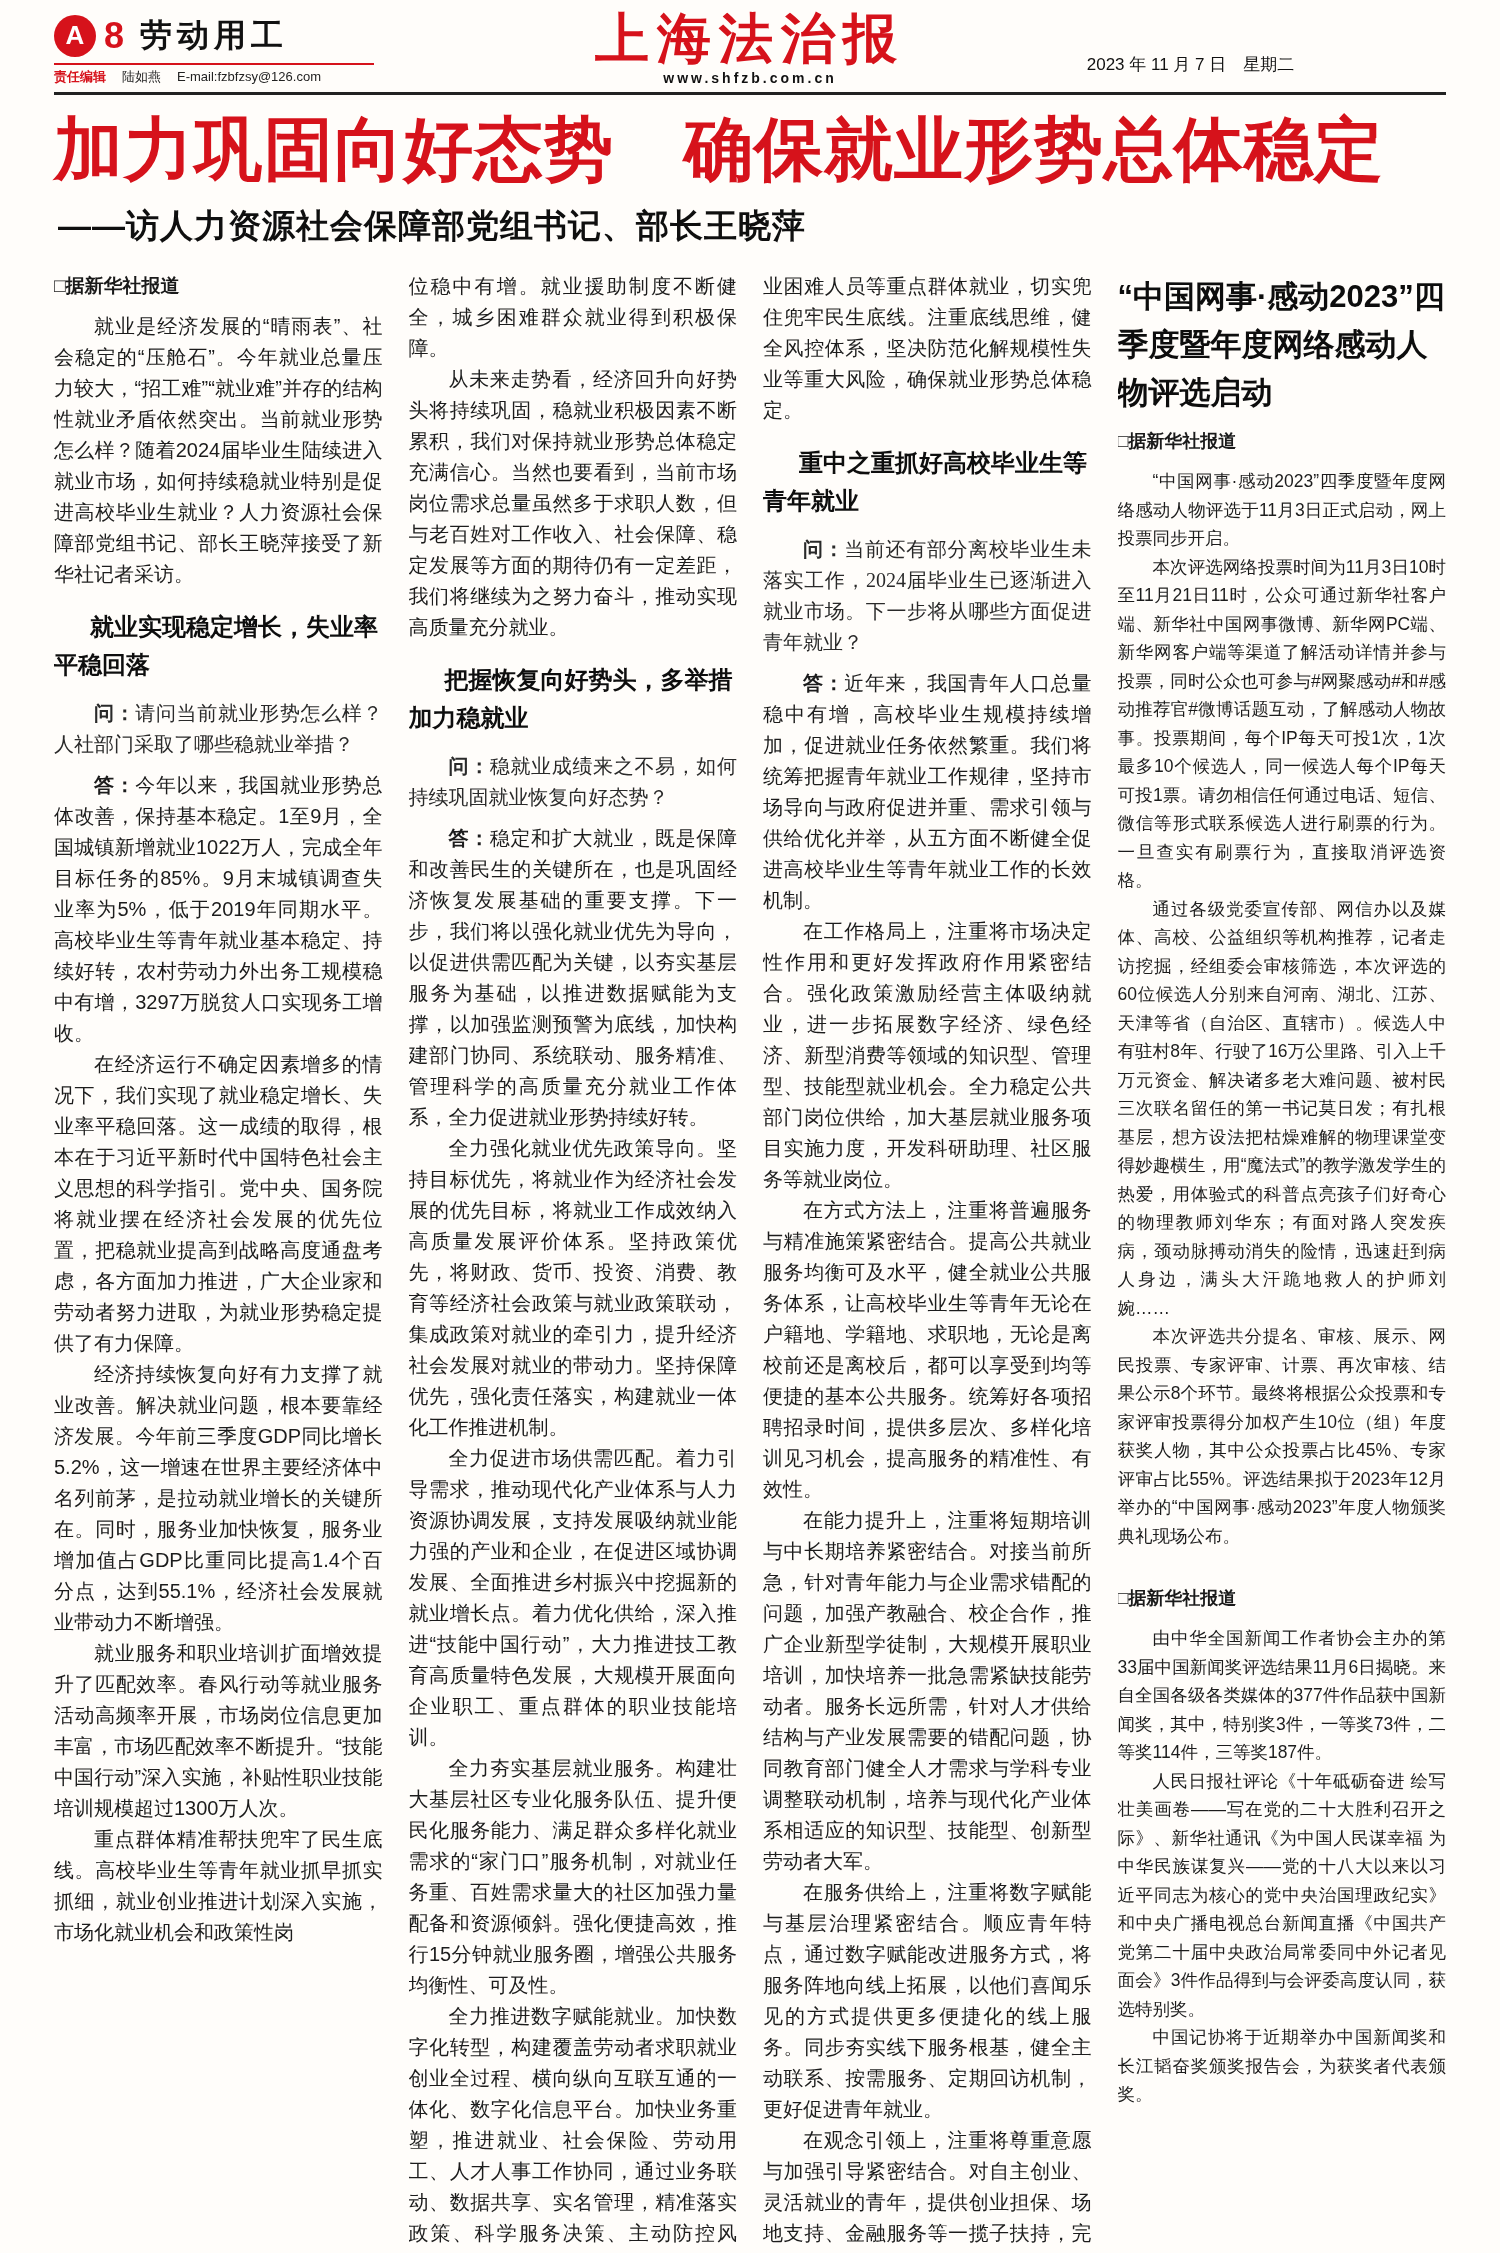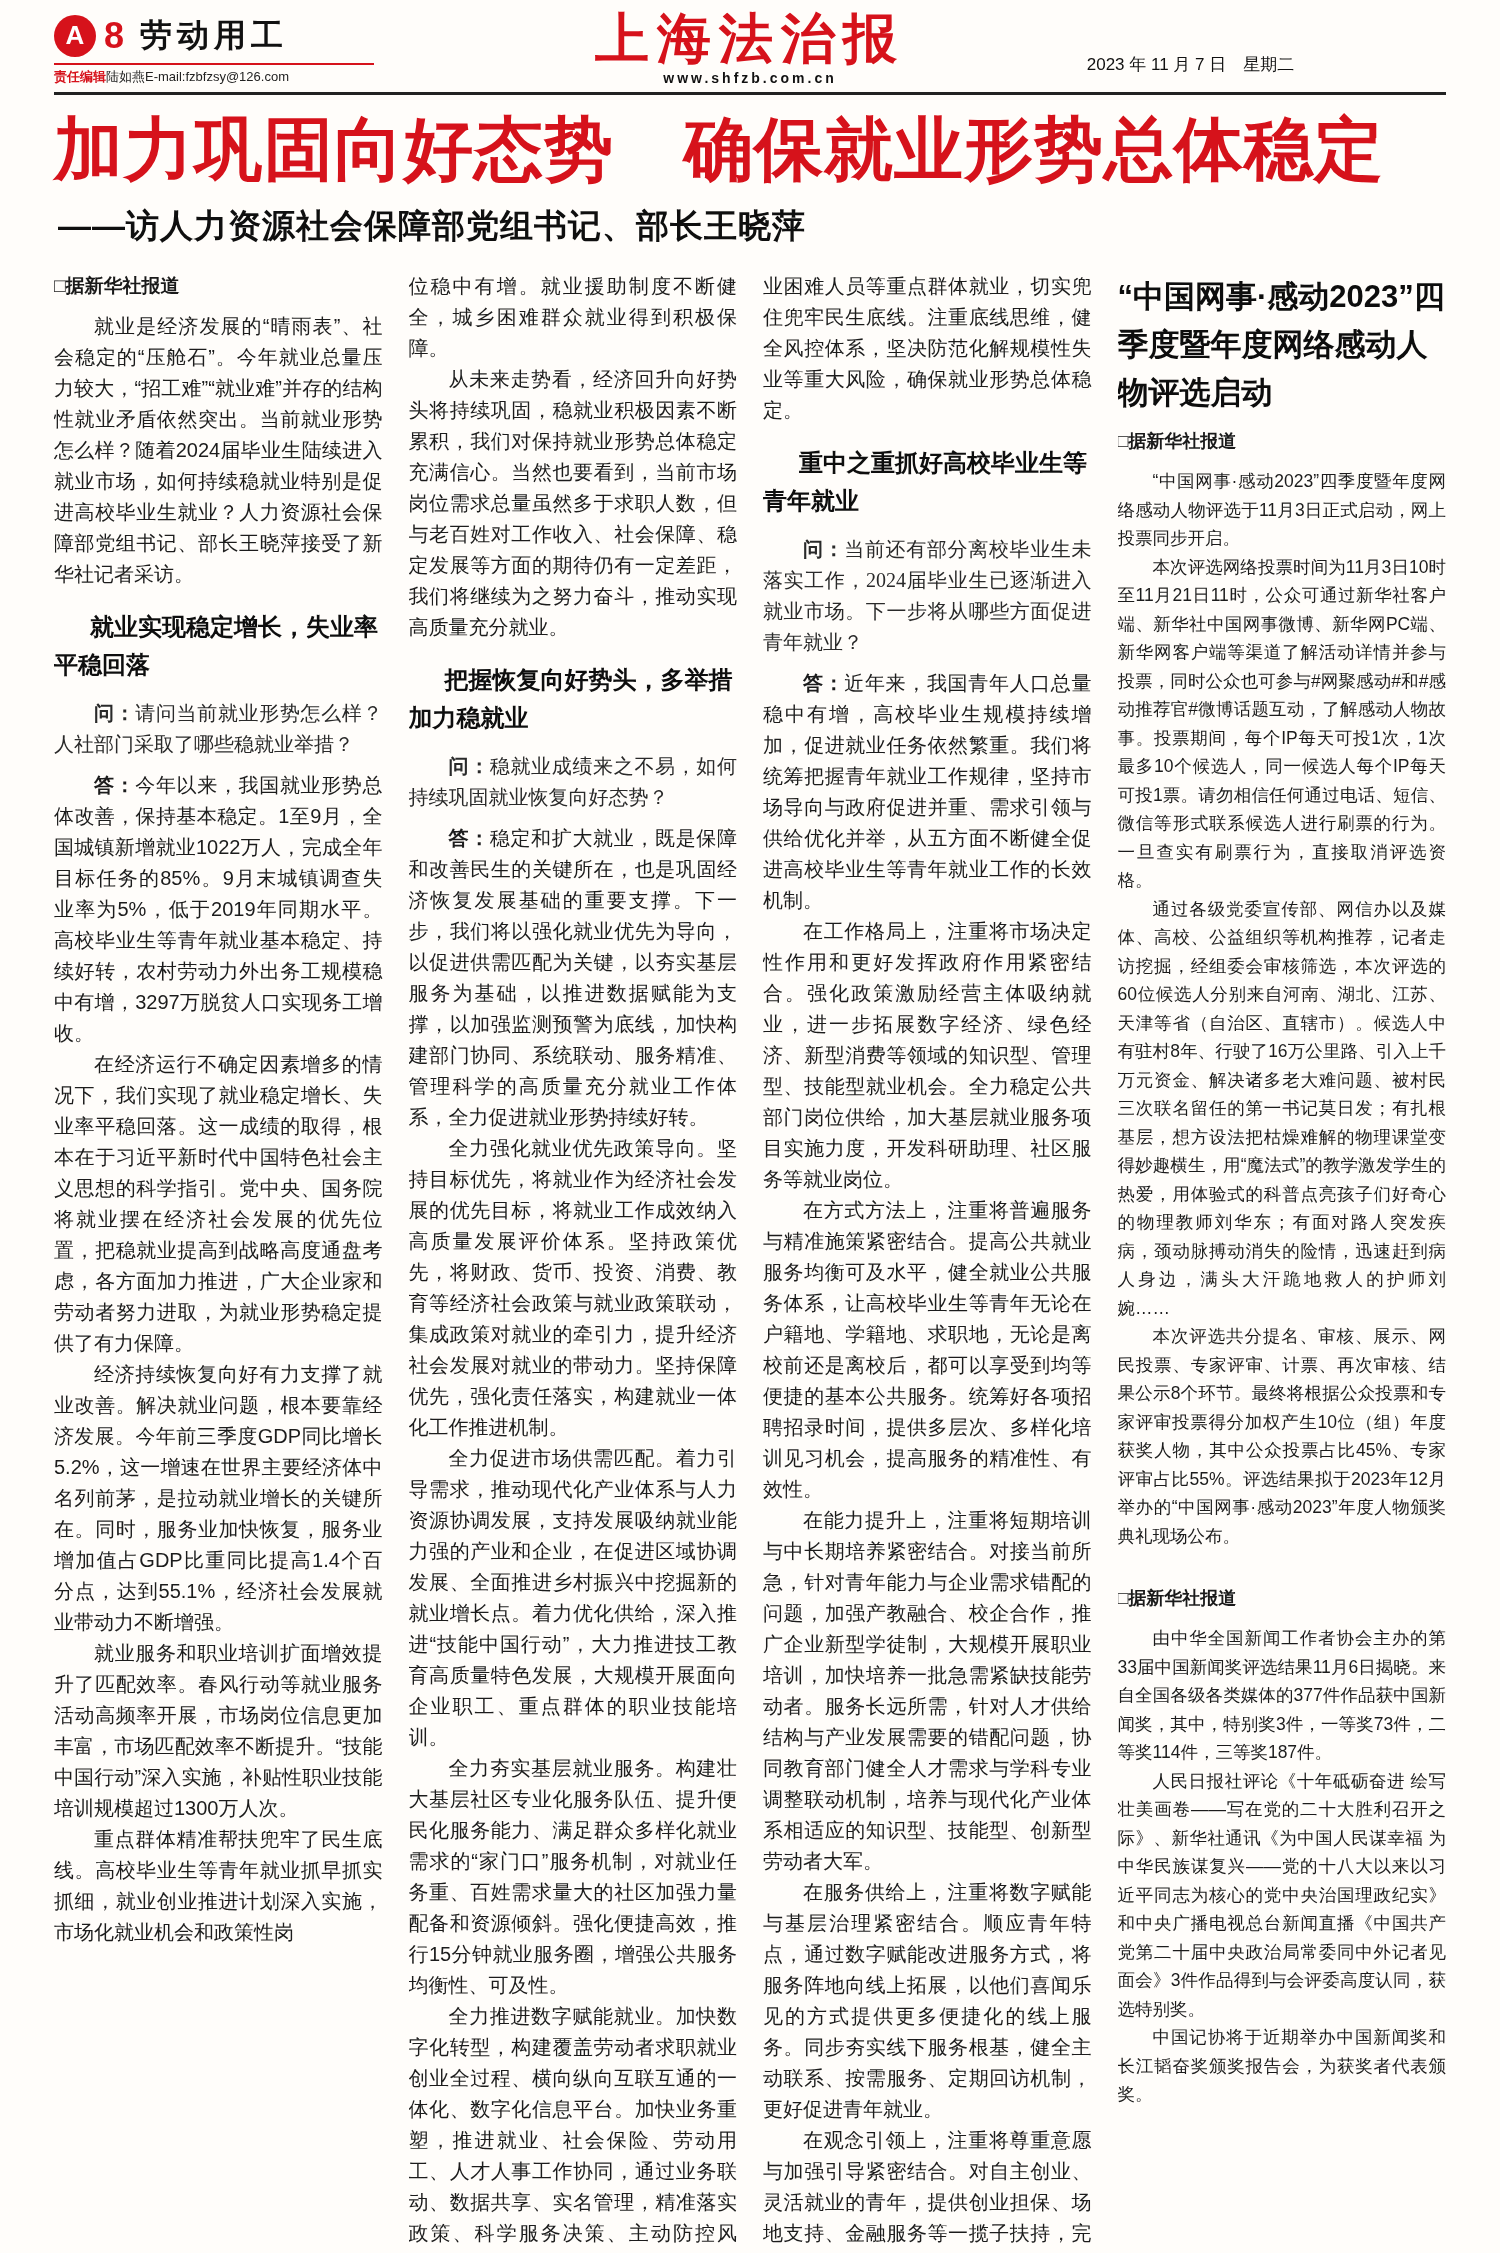--- a/index.html
+++ b/index.html
@@ -17,21 +17,21 @@
   }
   .edition-row { display:flex; align-items:center; gap:8px; }
   .edition-badge {
     width:42px; height:42px; border-radius:50%; background:#d6121b;
     display:flex; align-items:center; justify-content:center;
     color:#fff; font-size:26px; font-weight:900; flex:0 0 auto;
   }
   .edition-number { font-size:36px; font-weight:900; color:#d6121b; line-height:1; }
   .section-name { font-size:32px; font-weight:900; letter-spacing:5px; margin:0 0 0 8px; color:#111; }
   .editor-row {
-    margin-top:5px; font-size:13px; display:flex; align-items:baseline;
+    margin-top:5px; font-size:13px; display:flex; gap:16px; align-items:baseline;
     border-top:2px solid #d6121b; padding-top:3px; width:320px; color:#222;
   }
   .editor-label { color:#d6121b; font-weight:700; }
   .hdr-center { text-align:center; padding:0 30px; }
   .masthead {
     font-family:"DejaVu Serif","Liberation Serif",serif;
     font-size:54px; font-weight:900; color:#d6121b; line-height:1.05; letter-spacing:8px;
   }
   .website { font-size:14px; font-weight:700; letter-spacing:3px; margin-top:3px; color:#111; }
   .hdr-right { text-align:center; font-size:17px; padding-bottom:10px; color:#111; }

